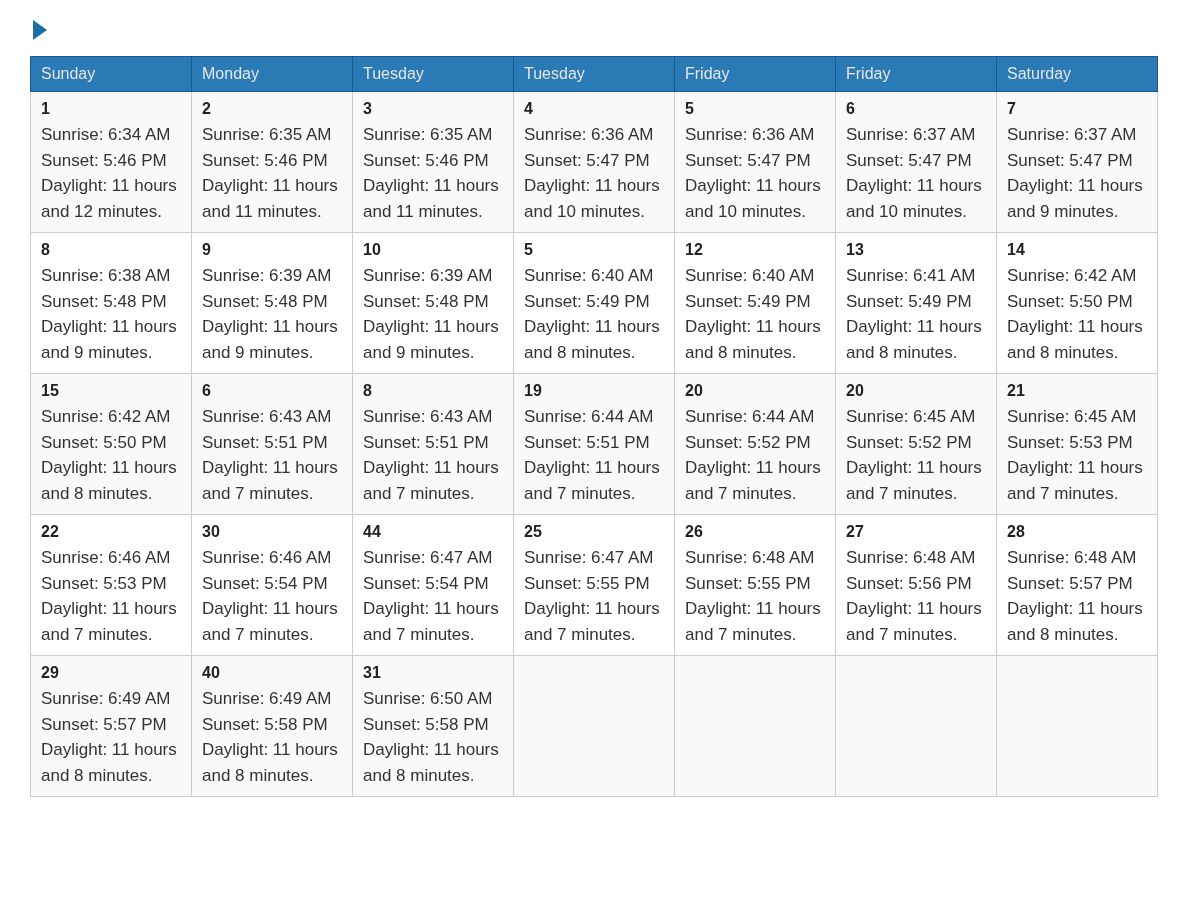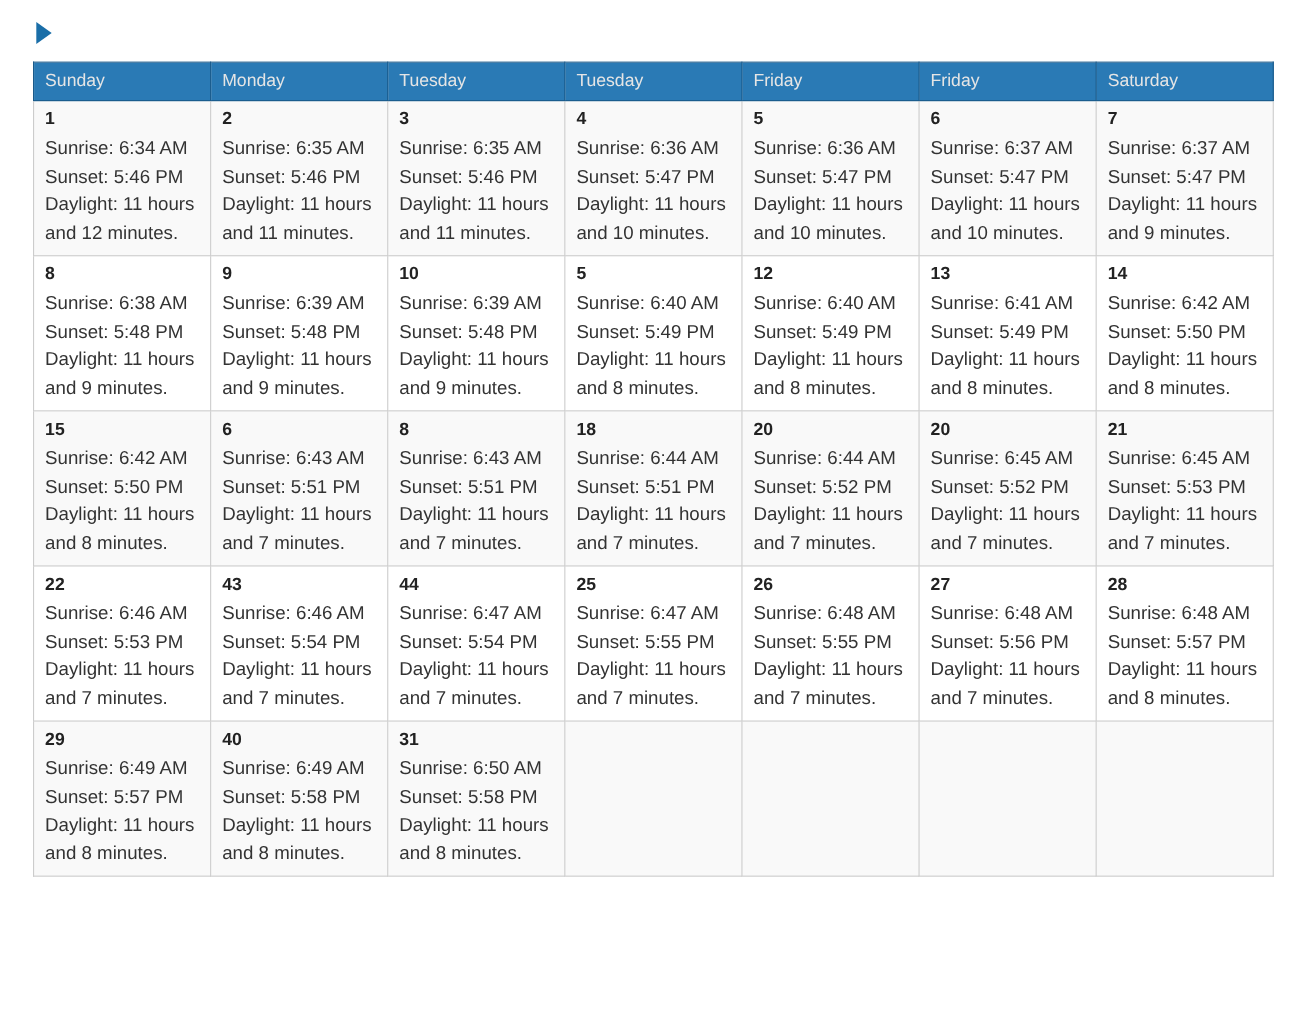--- a/index.html
+++ b/index.html
@@ -254,21 +254,21 @@
       </td>
         <td>
         <span class="day-number">8</span>
         <div class="day-info">
           Sunrise: 6:43 AM<br>
           Sunset: 5:51 PM<br>
           Daylight: 11 hours and 7 minutes.
         </div>
       </td>
         <td>
-        <span class="day-number">18</span>
+        <span class="day-number">19</span>
         <div class="day-info">
           Sunrise: 6:44 AM<br>
           Sunset: 5:51 PM<br>
           Daylight: 11 hours and 7 minutes.
         </div>
       </td>
         <td>
         <span class="day-number">20</span>
         <div class="day-info">
           Sunrise: 6:44 AM<br>
@@ -296,21 +296,21 @@
       <tr>
         <td>
         <span class="day-number">22</span>
         <div class="day-info">
           Sunrise: 6:46 AM<br>
           Sunset: 5:53 PM<br>
           Daylight: 11 hours and 7 minutes.
         </div>
       </td>
         <td>
-        <span class="day-number">43</span>
+        <span class="day-number">30</span>
         <div class="day-info">
           Sunrise: 6:46 AM<br>
           Sunset: 5:54 PM<br>
           Daylight: 11 hours and 7 minutes.
         </div>
       </td>
         <td>
         <span class="day-number">44</span>
         <div class="day-info">
           Sunrise: 6:47 AM<br>

